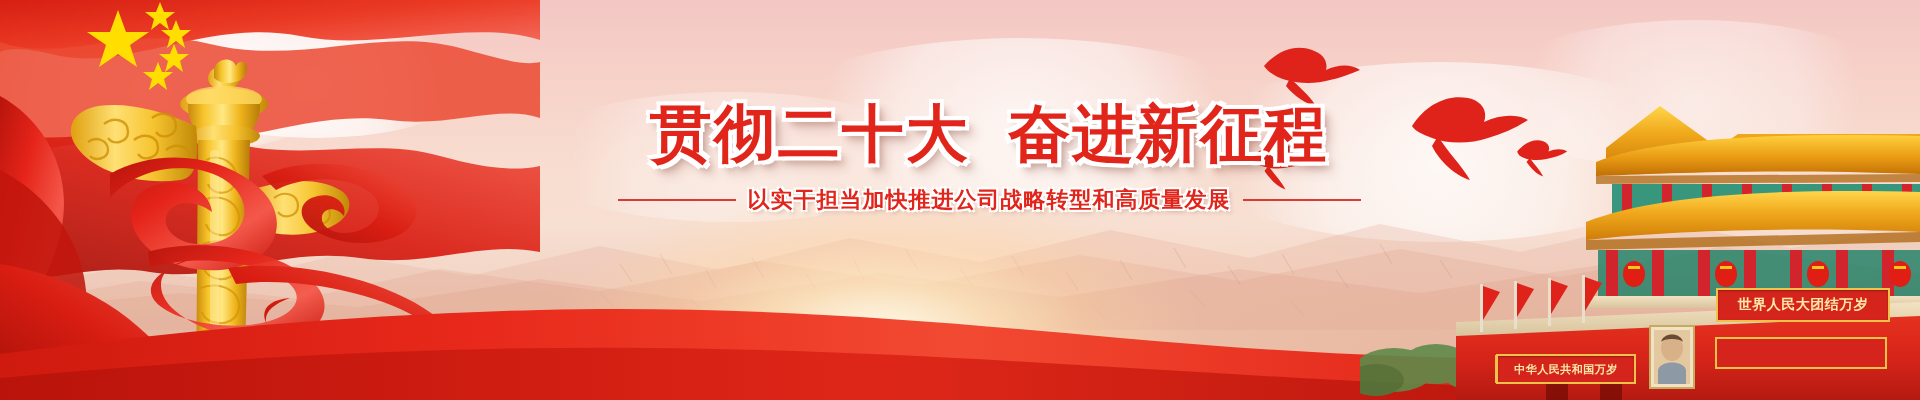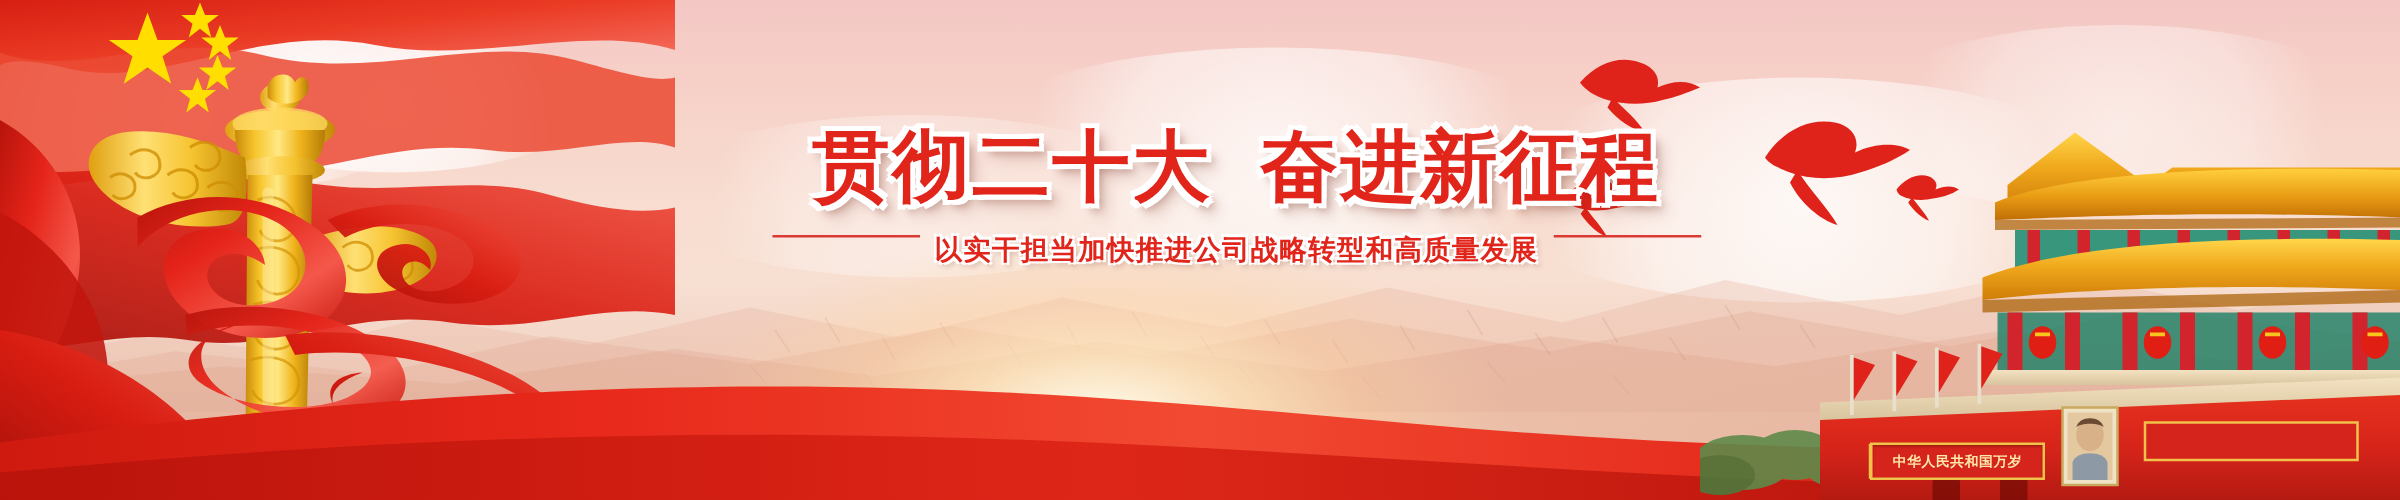--- a/index.html
+++ b/index.html
@@ -67,21 +67,21 @@
       2px 0 0 #fff, -2px 0 0 #fff, 0 2px 0 #fff, 0 -2px 0 #fff,
       2px 2px 0 #fff, -2px 2px 0 #fff, 2px -2px 0 #fff, -2px -2px 0 #fff,
       3px 0 0 #fff, -3px 0 0 #fff, 0 3px 0 #fff, 0 -3px 0 #fff,
       3px 3px 0 #fff, -3px 3px 0 #fff, 3px -3px 0 #fff, -3px -3px 0 #fff,
       4px 4px 0 #fff, 4px -4px 0 #fff, -4px 4px 0 #fff, -4px -4px 0 #fff,
       5px 6px 7px rgba(120,45,30,.40),
       9px 10px 12px rgba(120,45,30,.22);
     white-space:pre;
   }
   .subrow{
-    margin-top:22px;display:flex;align-items:flex-start;gap:12px;
+    margin-top:22px;display:flex;align-items:center;gap:12px;
   }
   .rule{width:118px;height:0;border-top:2px solid #d8302a;opacity:.95;}
   .subtitle{
     font-size:22px;line-height:24px;font-weight:bold;letter-spacing:1px;
     color:#e1251b;white-space:pre;
     text-shadow:
       1px 0 0 #fff,-1px 0 0 #fff,0 1px 0 #fff,0 -1px 0 #fff,
       1px 1px 0 #fff,-1px 1px 0 #fff,1px -1px 0 #fff,-1px -1px 0 #fff,
       2px 2px 0 #fff,-2px 2px 0 #fff,2px -2px 0 #fff,-2px -2px 0 #fff,
       3px 3px 4px rgba(120,45,30,.30);
@@ -428,20 +428,21 @@
       </g>
 
       <g fill="#7a0d06" opacity=".8">
         <path d="M186,330 L186,316 C186,306 208,306 208,316 L208,330 Z"></path>
         <path d="M240,330 L240,314 C240,304 262,304 262,314 L262,330 Z"></path>
       </g>
     </svg>
   </div>
 
   <div class="plaque" style="left:1496px;top:306px;width:136px;height:26px;font-size:11px;margin-top:48px;">中华人民共和国万岁</div>
+  <div class="plaque" style="left:1716px;top:288px;width:170px;height:30px;font-size:14px;">世界人民大团结万岁</div>
 
   <div class="textblock">
     <div class="title">贯彻二十大  奋进新征程</div>
     <div class="subrow">
       <span class="rule"></span>
       <span class="subtitle">以实干担当加快推进公司战略转型和高质量发展</span>
       <span class="rule"></span>
     </div>
   </div>
 

